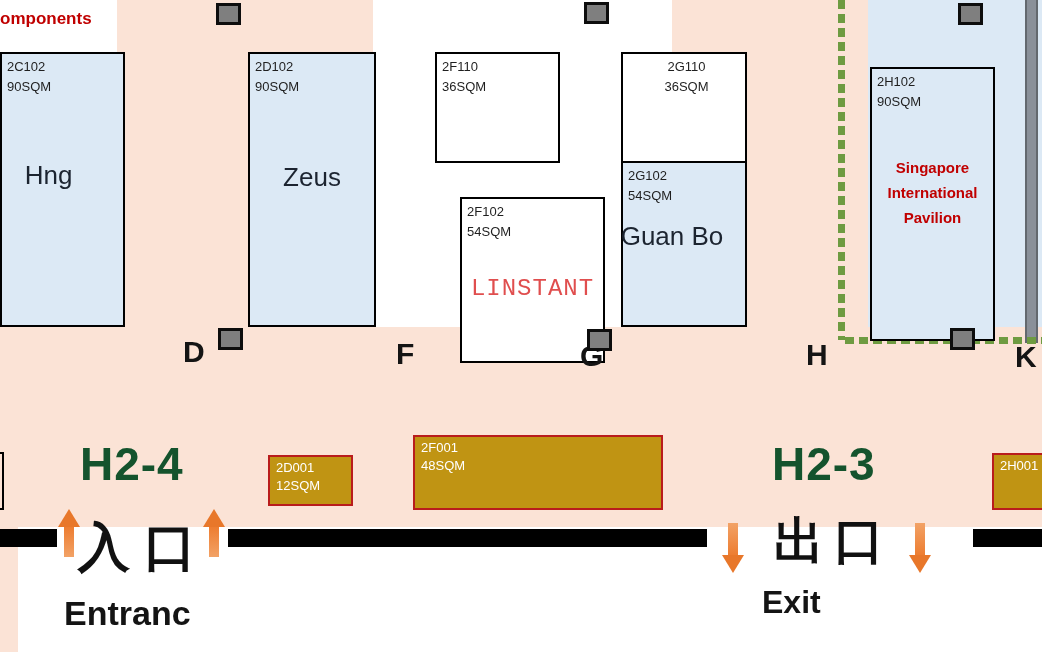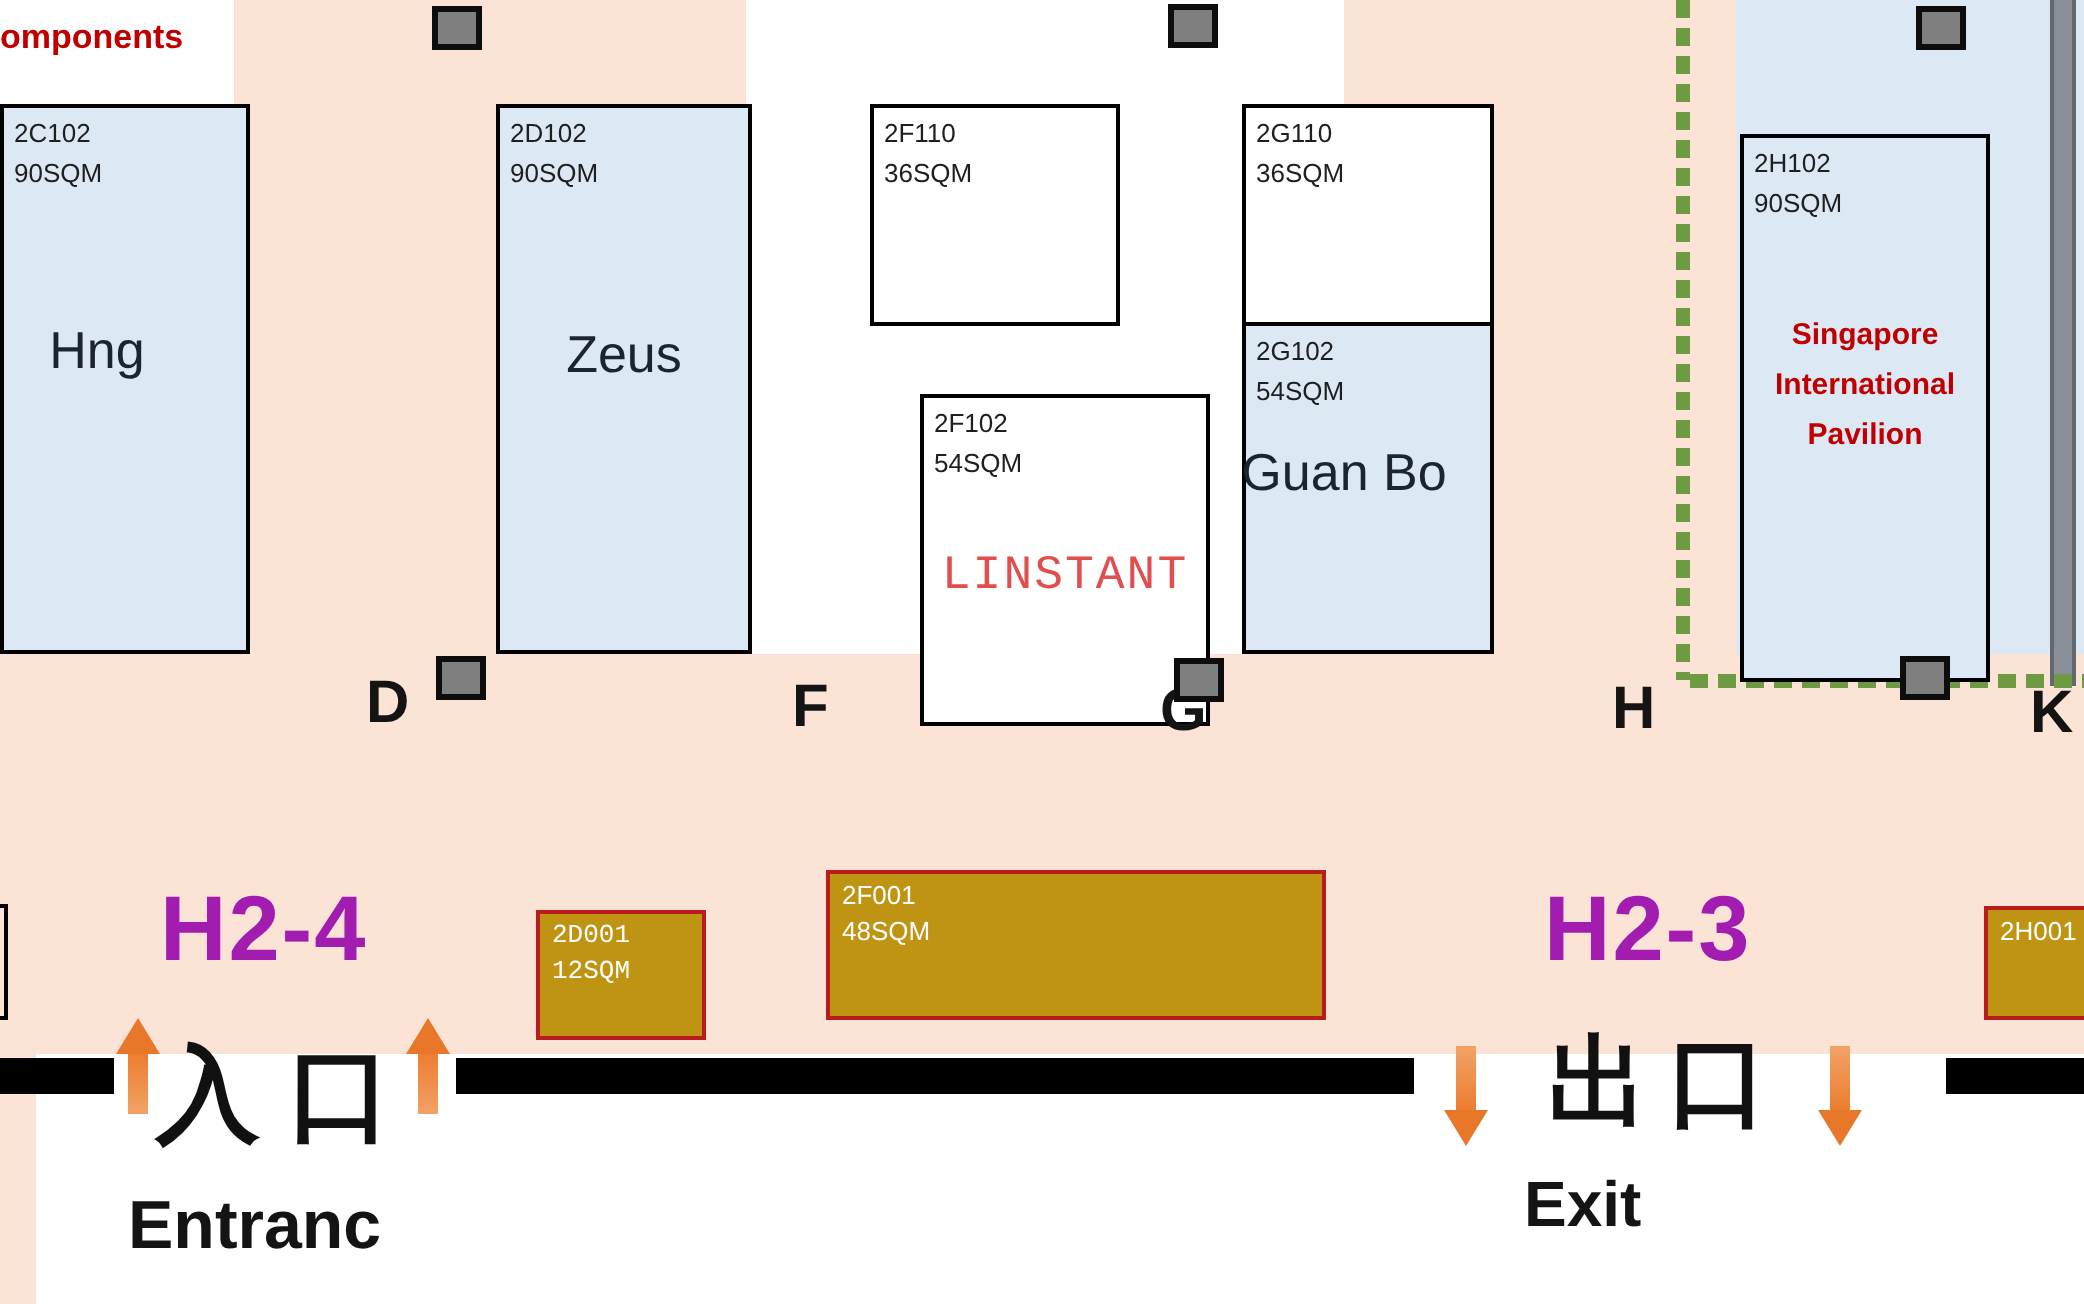--- a/index.html
+++ b/index.html
@@ -33,21 +33,21 @@
   
   .wall{background:#000;height:18px;top:529px;}
 
   
   .stand{background:#C09413;border:2px solid #b91c1c;color:#fff;font-size:13px;
          line-height:18px;padding:2px 0 0 6px;}
 
   .aisle{font-size:30px;font-weight:800;color:#141414;}
 
   .frag{color:#C00000;font-weight:bold;font-size:17px;}
-  .hall{font-size:46px;font-weight:800;color:#a21caf;letter-spacing:1px;}
+  .hall{font-size:46px;font-weight:800;color:#14532d;letter-spacing:1px;}
   .cjk{font-weight:bold;color:#111;}
   .en-label{font-weight:800;color:#141414;}
 
   
   .arr{width:22px;}
   .arr .head-up{width:0;height:0;border-left:11px solid transparent;border-right:11px solid transparent;
                 border-bottom:18px solid #E8772A;}
   .arr .shaft-up{width:10px;height:30px;margin:0 auto;background:linear-gradient(180deg,#ED7D31,#F2A266);}
   .arr .shaft-down{width:10px;height:32px;margin:0 auto;background:linear-gradient(180deg,#F2A266,#ED7D31);}
   .arr .head-down{width:0;height:0;border-left:11px solid transparent;border-right:11px solid transparent;
@@ -88,21 +88,21 @@
     <div class="bmeta">2F110</div>
     <div class="bmeta" style="padding-top:0;">36SQM</div>
   </div>
 
   <div class="abs booth" style="left:460px;top:161px;width:145px;height:166px;margin-top:36px;">
     <div class="bmeta">2F102</div>
     <div class="bmeta" style="padding-top:0;">54SQM</div>
     <div class="bname nm-linstant">LINSTANT</div>
   </div>
 
-  <div class="abs booth" style="left:621px;top:52px;width:126px;height:111px;">
+  <div class="abs booth" style="left:621px;top:52px;width:126px;height:111px;text-align:center;">
     <div class="bmeta">2G110</div>
     <div class="bmeta" style="padding-top:0;">36SQM</div>
   </div>
 
   <div class="abs booth blue" style="left:621px;top:161px;width:126px;height:166px;">
     <div class="bmeta">2G102</div>
     <div class="bmeta" style="padding-top:0;">54SQM</div>
     <div class="bname nm-guanbo">Guan Bo</div>
   </div>
 
@@ -128,21 +128,21 @@
   <div class="abs pillar" style="left:218px;top:328px;"></div>
   <div class="abs pillar" style="left:587px;top:329px;"></div>
   <div class="abs pillar" style="left:950px;top:328px;"></div>
 
   <div class="abs cut-booth" style="left:-40px;top:452px;width:44px;height:58px;"></div>
 
   <div class="abs wall" style="left:0;width:57px;"></div>
   <div class="abs wall" style="left:228px;width:479px;"></div>
   <div class="abs wall" style="left:973px;width:69px;"></div>
 
-  <div class="abs stand" style="left:268px;top:455px;width:85px;height:65px;font-family:Liberation Mono, monospace;">
+  <div class="abs stand" style="left:268px;top:455px;width:85px;height:51px;">
     <div>2D001</div>
     <div>12SQM</div>
   </div>
   <div class="abs stand" style="left:413px;top:435px;width:250px;height:75px;">
     <div>2F001</div>
     <div>48SQM</div>
   </div>
   <div class="abs stand" style="left:992px;top:453px;width:52px;height:57px;">
     <div>2H001</div>
   </div>

